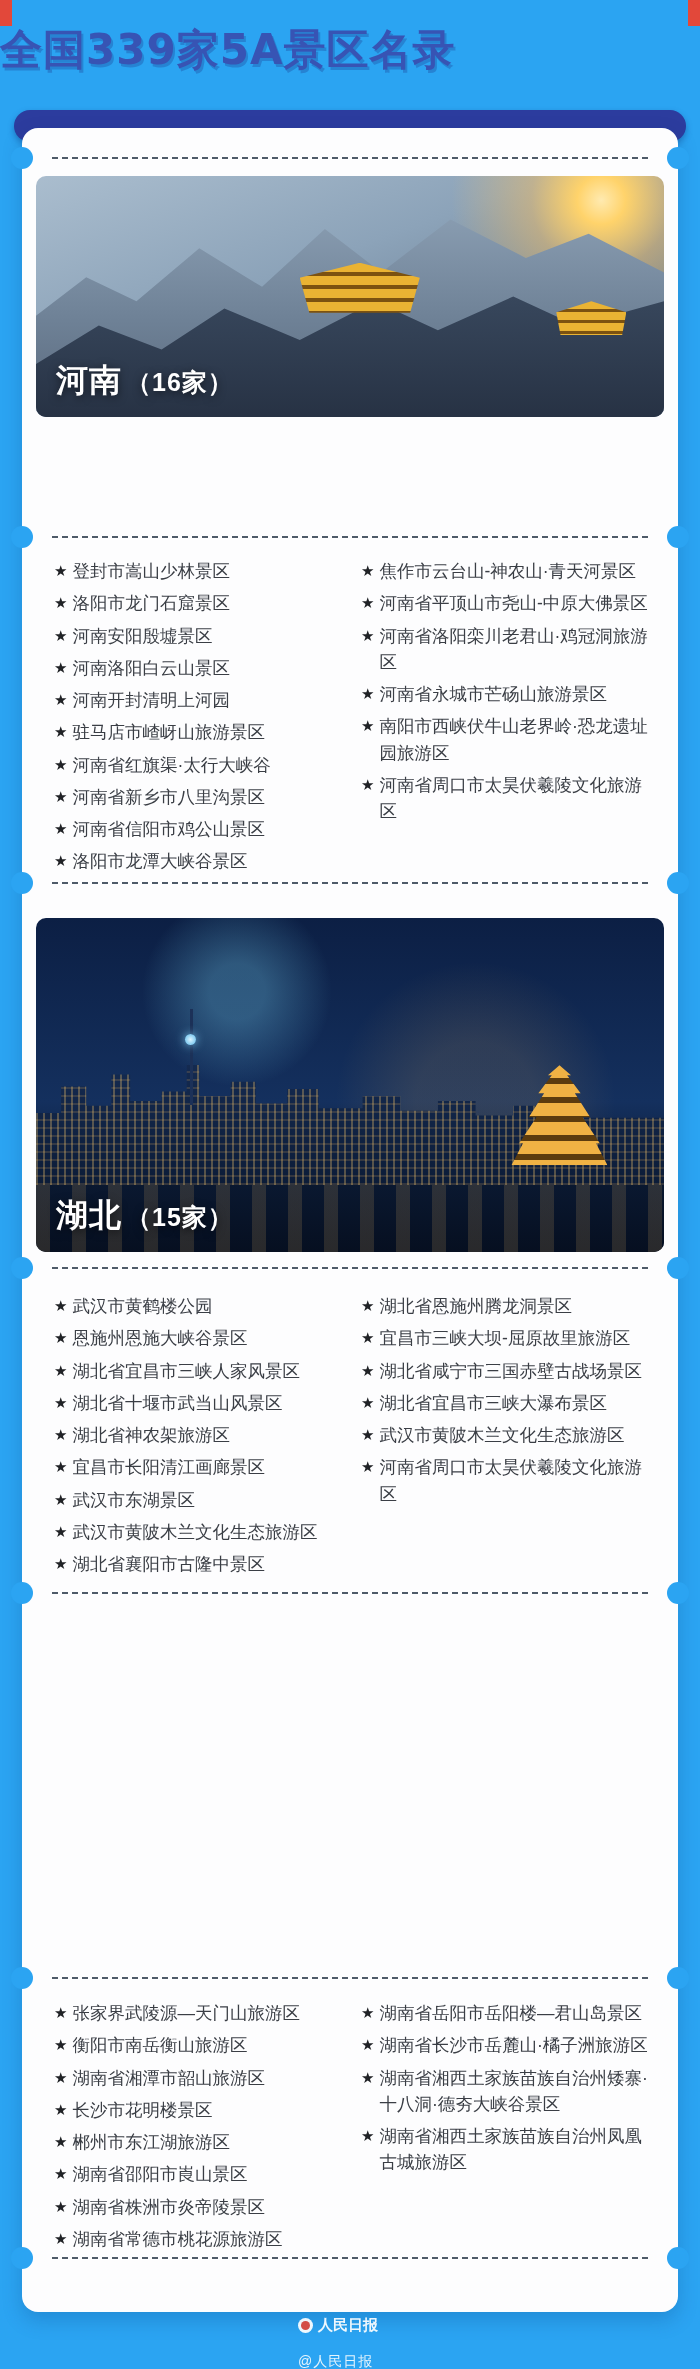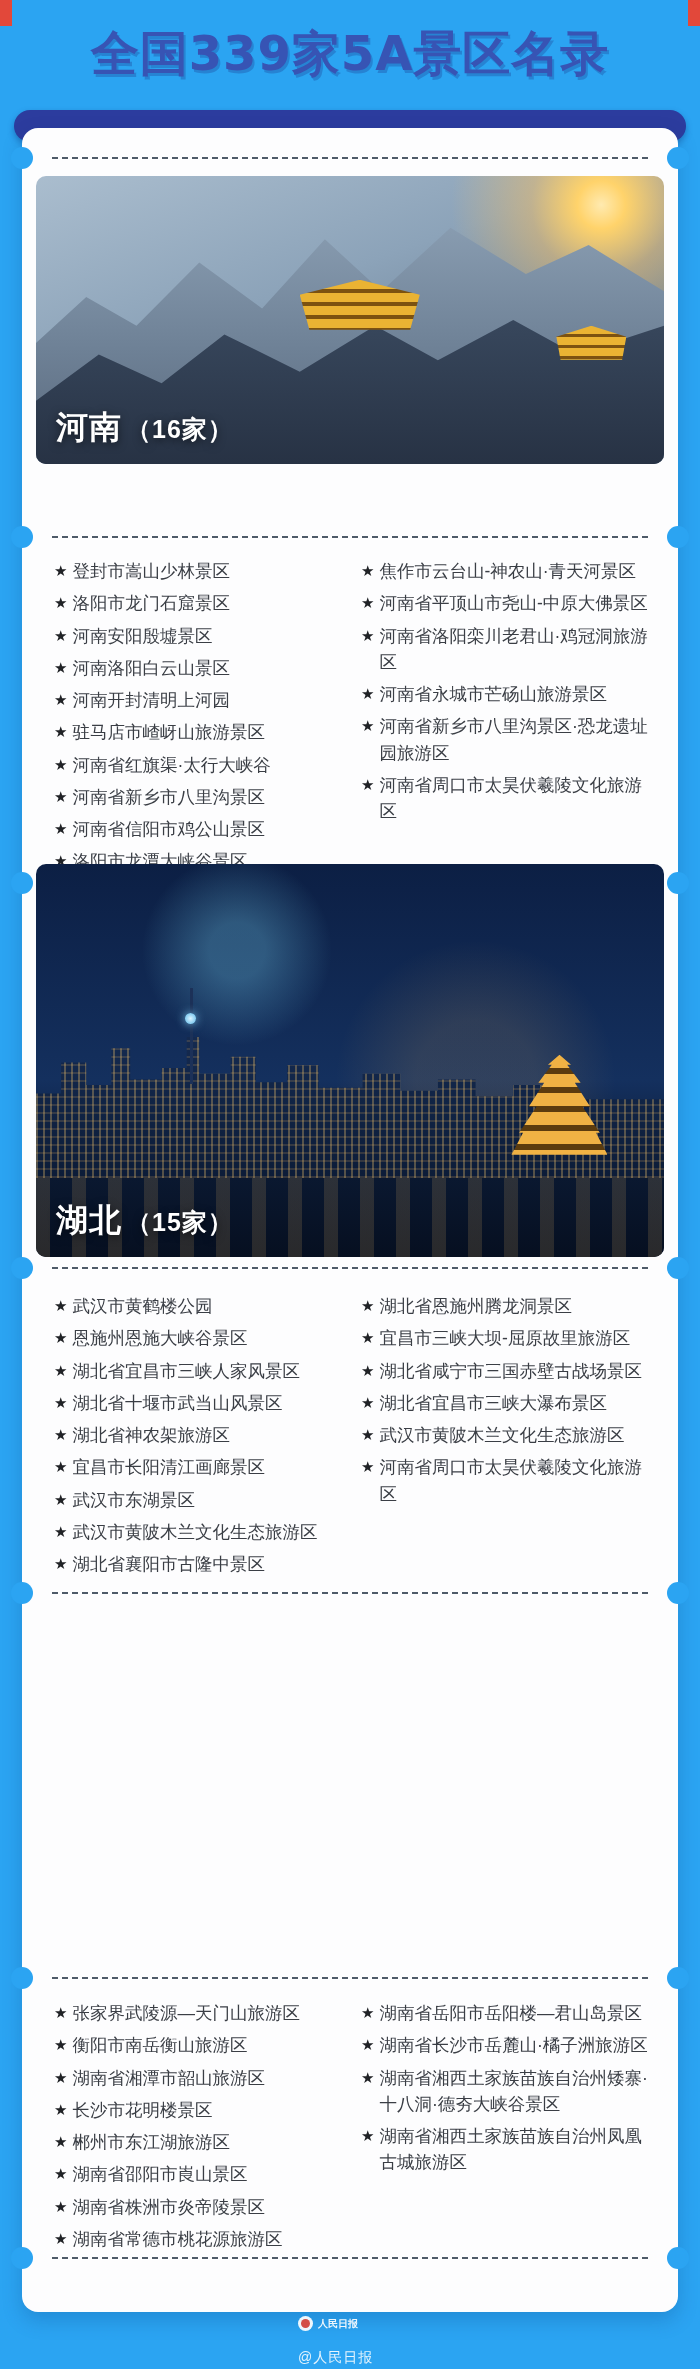--- a/index.html
+++ b/index.html
@@ -12,22 +12,22 @@
   }
   html,body{margin:0;padding:0;}
   #page{
     position:relative;width:700px;height:2369px;background:var(--bg);
     overflow:hidden;font-family:"Liberation Sans","DejaVu Sans",sans-serif;
   }
   .corner-red{position:absolute;top:0;width:12px;height:26px;background:var(--red);}
   .corner-red.cl{left:0;} .corner-red.cr{right:0;}
 
   #title{
-    position:absolute;top:22px;left:0;width:100%;text-align:center;
-    font-size:48px;font-weight:900;color:var(--title-blue);letter-spacing:1px;
+    position:absolute;top:22px;left:0;width:100%;text-align:left;
+    font-size:42px;font-weight:900;color:var(--title-blue);letter-spacing:1px;
     text-shadow:2px 3px 0 rgba(26,55,140,.30);
     font-family:"DejaVu Sans","Liberation Sans",sans-serif;
   }
   #rod{
     position:absolute;top:110px;left:14px;right:14px;height:32px;
     background:var(--rod-blue);border-radius:16px;
     box-shadow:0 3px 6px rgba(10,30,100,.35);
   }
   #paper{
     position:absolute;top:128px;left:22px;width:656px;height:2184px;
@@ -37,39 +37,39 @@
 
   
   .perf{position:absolute;left:0;right:0;height:0;}
   .perf-line{position:absolute;left:30px;right:30px;top:-1px;border-top:2px dashed var(--dash);}
   .notch{position:absolute;width:22px;height:22px;top:-11px;border-radius:50%;background:var(--bg);}
   .nl{left:-11px;} .nr{right:-11px;}
 
   
   .photo{position:absolute;left:14px;width:628px;border-radius:10px;overflow:hidden;}
   .shape{position:absolute;}
-  #photo1{top:48px;height:288px;
+  #photo1{top:48px;height:241px;
     background:
       radial-gradient(circle at 90% 10%, #ffeab0 0, #ffd36b 24px, rgba(255,195,95,.45) 70px, rgba(255,195,95,0) 150px),
       linear-gradient(160deg,#aabdce 0%,#8ca3b9 40%,#6e8398 70%,#5a6d82 100%);}
   .p1-back{inset:0;
     background:linear-gradient(180deg,#93a7bb 0%,#6e8196 60%,#59687c 100%);
     clip-path:polygon(0 58%,8% 42%,16% 52%,26% 30%,36% 46%,46% 22%,55% 40%,66% 18%,78% 34%,88% 24%,100% 40%,100% 100%,0 100%);}
   .p1-front{inset:0;
     background:linear-gradient(180deg,#4d5f75 0%,#36455a 55%,#273244 100%);
     clip-path:polygon(0 78%,10% 62%,20% 72%,30% 55%,42% 68%,54% 52%,64% 64%,76% 50%,86% 62%,100% 52%,100% 100%,0 100%);}
   .p1-temple-main{left:42%;top:36%;width:120px;height:50px;
     background:repeating-linear-gradient(180deg,#eab333 0 9px,#7c5210 9px 13px);
     clip-path:polygon(8% 100%,0 30%,50% 0,100% 30%,92% 100%);
     filter:drop-shadow(0 2px 4px rgba(0,0,0,.4));}
   .p1-temple-side{right:6%;top:52%;width:70px;height:34px;
     background:repeating-linear-gradient(180deg,#eab333 0 8px,#7c5210 8px 11px);
     clip-path:polygon(6% 100%,0 32%,50% 0,100% 32%,94% 100%);}
 
-  #photo2{top:736px;height:393px;
+  #photo2{top:790px;height:334px;
     background:
       radial-gradient(circle at 32% 22%, rgba(130,225,255,.28) 0 28px, rgba(130,225,255,0) 95px),
       radial-gradient(circle at 70% 55%, rgba(255,190,90,.12) 0 60px, transparent 140px),
       linear-gradient(180deg,#0c1f44 0%,#14305e 55%,#0b1a36 78%,#08142a 100%);}
   .p2-city{left:0;right:0;bottom:20%;height:36%;
     background:
       repeating-linear-gradient(90deg, rgba(255,205,110,.30) 0 2px, transparent 2px 7px),
       repeating-linear-gradient(0deg, rgba(255,190,90,.16) 0 2px, transparent 2px 8px),
       linear-gradient(180deg,#142a50,#0c1c38);
     clip-path:polygon(0 40%,4% 40%,4% 18%,8% 18%,8% 34%,12% 34%,12% 8%,15% 8%,15% 30%,20% 30%,20% 22%,24% 22%,24% 0,26% 0,26% 26%,31% 26%,31% 14%,35% 14%,35% 32%,40% 32%,40% 20%,45% 20%,45% 36%,52% 36%,52% 26%,58% 26%,58% 38%,64% 38%,64% 30%,70% 30%,70% 42%,76% 42%,76% 34%,82% 34%,82% 44%,100% 44%,100% 100%,0 100%);}
@@ -108,21 +108,21 @@
   .list ul{flex:1;margin:0;padding:0;list-style:none;}
   .list li{display:flex;align-items:flex-start;font-size:17.5px;line-height:1.5;
     color:var(--ink);margin-bottom:6px;}
   .st{flex:0 0 auto;margin-right:5px;color:#202226;font-size:15px;padding-top:2px;}
   #list1{top:430px;} #list2{top:1165px;} #list3{top:1872px;}
 
   .footer-note{position:absolute;left:0;right:0;top:2142px;text-align:center;
     color:#99a1a9;font-size:15px;letter-spacing:1px;}
 
   #watermark{position:absolute;left:298px;top:2316px;color:#fff;opacity:.92;}
-  .wm-line1{display:flex;align-items:flex-end;gap:5px;font-weight:bold;font-size:10px;}
+  .wm-line1{display:flex;align-items:center;gap:5px;font-weight:bold;font-size:15px;}
   .wm-icon{width:15px;height:15px;border-radius:50%;background:#fff;position:relative;}
   .wm-icon::after{content:"";position:absolute;inset:3px;border-radius:50%;background:var(--red);}
   .wm-line2{font-size:14px;margin-top:18px;letter-spacing:1px;opacity:.95;}
 </style>
 </head>
 <body>
 
 <div id="page">
   <div class="corner-red cl"></div>
   <div class="corner-red cr"></div>
@@ -209,21 +209,21 @@
         <li>
             <span class="st">★</span>
             <span>河南省洛阳栾川老君山·鸡冠洞旅游区</span>
           </li>
         <li>
             <span class="st">★</span>
             <span>河南省永城市芒砀山旅游景区</span>
           </li>
         <li>
             <span class="st">★</span>
-            <span>河南省新乡市八里沟景区·恐龙遗址园旅游区</span>
+            <span>南阳市西峡伏牛山老界岭·恐龙遗址园旅游区</span>
           </li>
         <li>
             <span class="st">★</span>
             <span>河南省周口市太昊伏羲陵文化旅游区</span>
           </li>
       </ul>
     </div>
 
     <div class="perf" style="top:755px">
       <div class="notch nl"></div>

